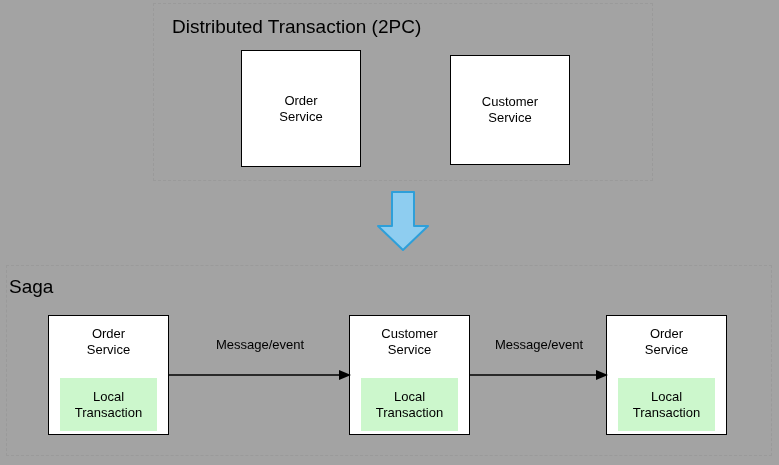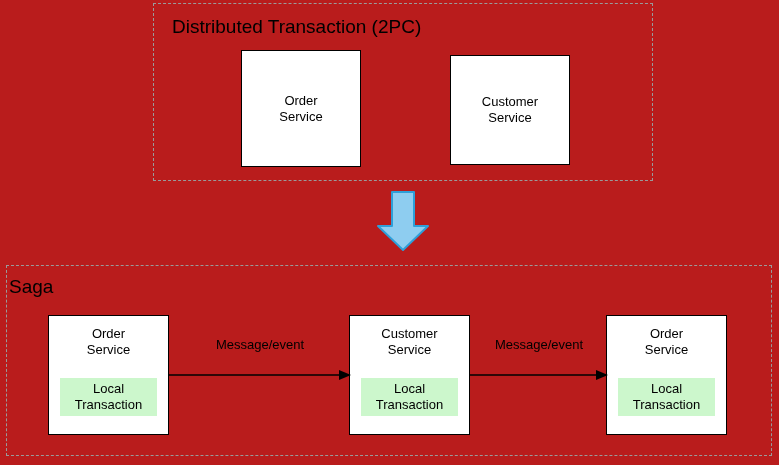--- a/index.html
+++ b/index.html
@@ -8,21 +8,21 @@
     background: #ffffff;
   }
   body {
     font-family: "Liberation Sans", sans-serif;
     color: #000000;
   }
   #canvas {
     position: relative;
     width: 779px;
     height: 465px;
-    background: #b91c1c;
+    background: #a3a3a3;
     overflow: hidden;
   }
 
   
   .group {
     position: absolute;
     border: 1px dashed #9a9a9a;
     background: transparent;
     box-sizing: border-box;
   }
@@ -114,21 +114,21 @@
     font-size: 13px;
     line-height: 16px;
     text-align: center;
     white-space: pre-line;
   }
   .saga-box .local-tx {
     position: absolute;
     left: 11px;
     right: 11px;
     top: 62px;
-    height: 38px;
+    height: 53px;
     background: #ccf7cc;
     display: flex;
     align-items: center;
     justify-content: center;
     font-size: 13px;
     line-height: 16px;
     text-align: center;
     white-space: pre-line;
   }
 

